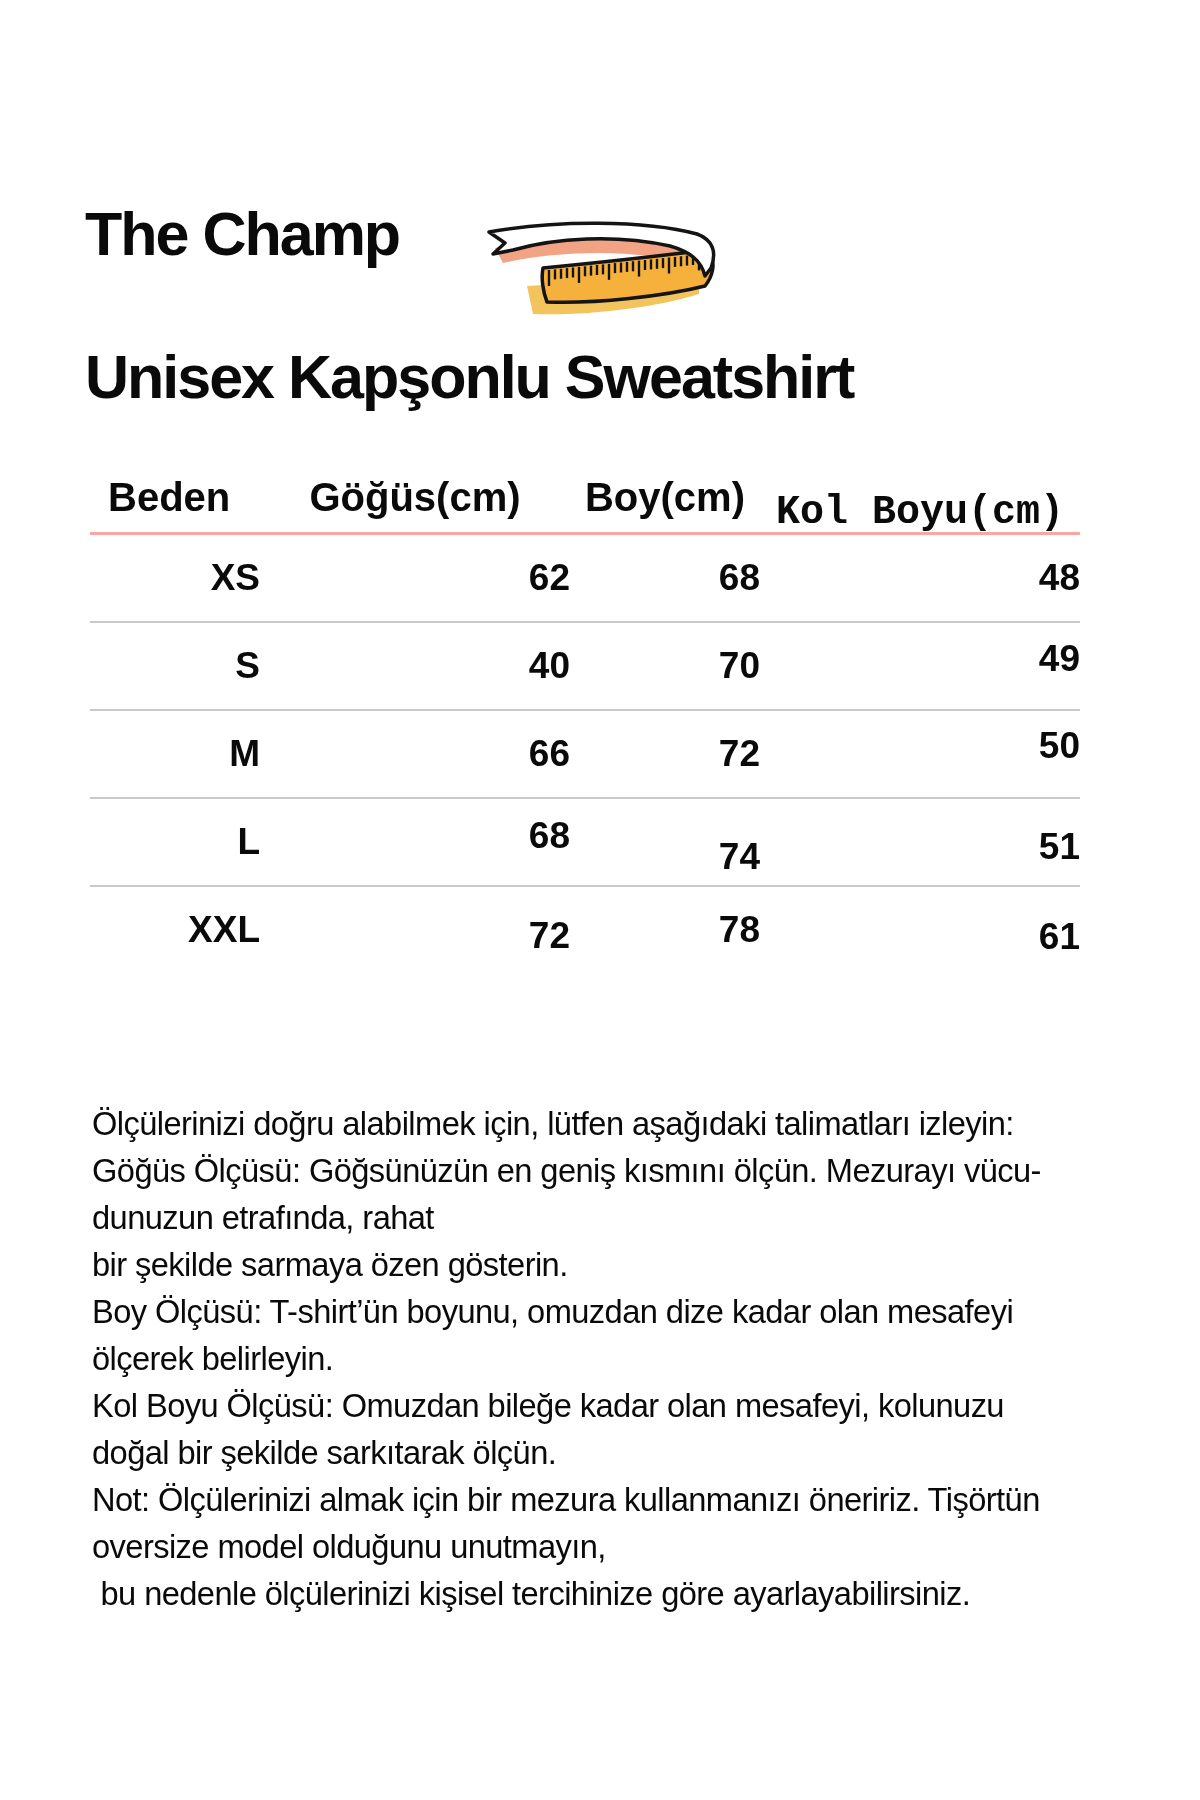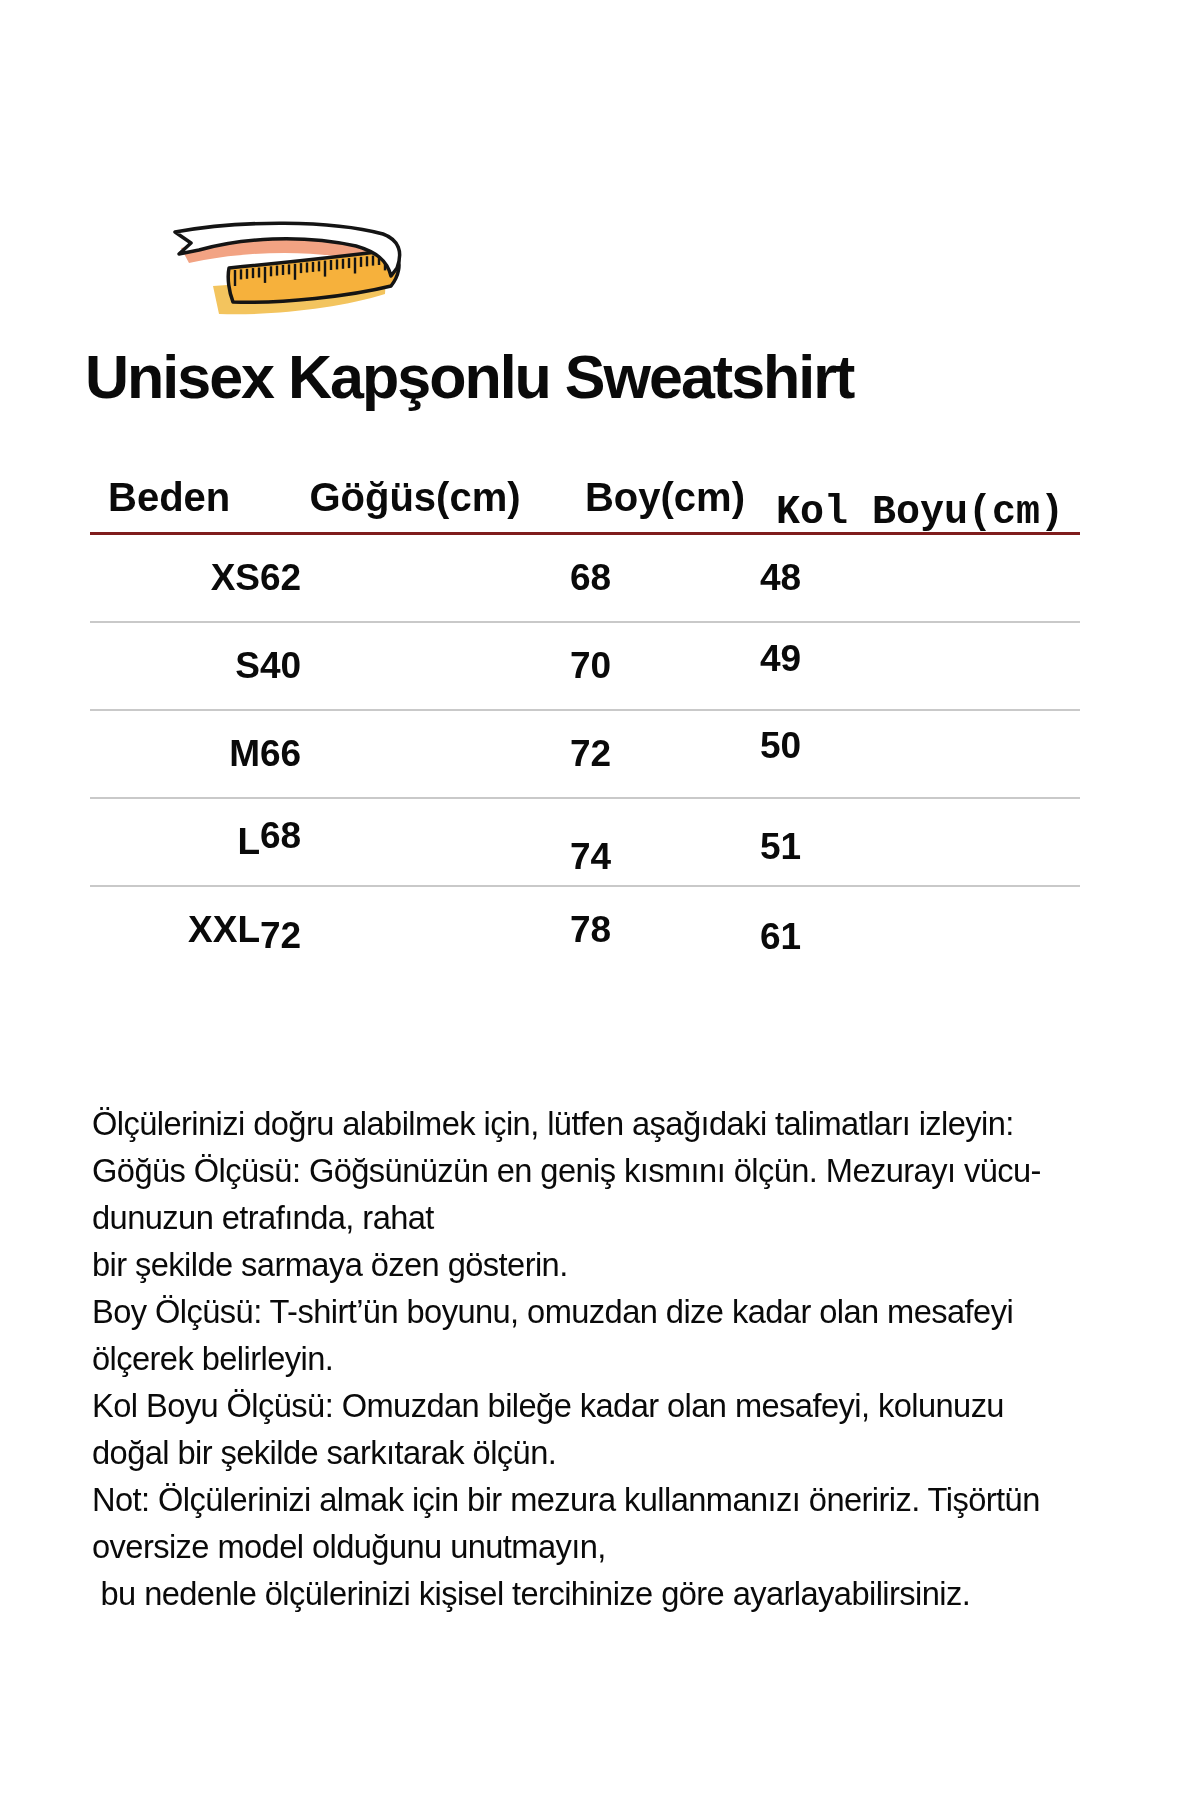--- a/index.html
+++ b/index.html
@@ -35,27 +35,27 @@
     border-collapse:collapse;
     table-layout:fixed;
   }
   .size-table col.c1{width:170px;}
   .size-table col.c2{width:310px;}
   .size-table col.c3{width:190px;}
   .size-table col.c4{width:320px;}
   .size-table th{
     font-size:40px;font-weight:bold;text-align:center;
     vertical-align:bottom;height:62px;padding:0 0 12px 0;
-    border-bottom:3px solid #7f1d1d;
+    border-bottom:3px solid #fca5a5;
     white-space:nowrap;
   }
   .size-table th:first-child{text-align:left;padding-left:18px;}
   .size-table th:nth-child(4){position:relative;top:15px;font-family:Liberation Mono, monospace;}
   .size-table td{
-    height:86px;font-size:37px;font-weight:bold;text-align:left;
+    height:86px;font-size:37px;font-weight:bold;text-align:right;
     vertical-align:middle;padding:0;
   }
   .size-table td:first-child{text-align:right;padding-left:18px;}
   .size-table tbody tr + tr td{border-top:2px solid #c9c9c9;}
   
   .size-table tbody tr:nth-child(2) td:nth-child(4){position:relative;top:-7px;}
   .size-table tbody tr:nth-child(3) td:nth-child(4){position:relative;top:-8px;}
   .size-table tbody tr:nth-child(4) td:nth-child(2){position:relative;top:-6px;}
   .size-table tbody tr:nth-child(4) td:nth-child(3){position:relative;top:15px;}
   .size-table tbody tr:nth-child(4) td:nth-child(4){position:relative;top:5px;}
@@ -77,20 +77,21 @@
     color:#0a0a0a;
   }
 </style>
 </head>
 <body>
 
 <div class="page">
 
   <header class="title-block">
     <div class="title-row">
+      <h1 class="title-line">The Champ</h1>
       <svg class="tape-icon" width="260" height="135" viewBox="0 0 260 135" aria-hidden="true">
 
         <path d="M30 50 C 90 35, 180 35, 228 52 L 232 69 C 180 50, 95 52, 38 65 Z" stroke="none" fill="#F2A383"></path>
 
         <path d="M62 88 C 130 84, 200 74, 236 62 L 234 96 C 190 110, 120 118, 68 116 Z" stroke="none" fill="#F3C45E"></path>
 
         <path class="tape-outline" d="M78 70 C 150 63, 210 56, 242 52 L 246 58 C 250 66, 248 78, 240 88 C 200 98, 130 106, 82 104 C 78 94, 76 80, 78 70 Z" fill="#F6B13C"></path>
 
         <g class="tape-ticks">
             <line x1="84" y1="72.0" x2="84" y2="88.0"></line>

